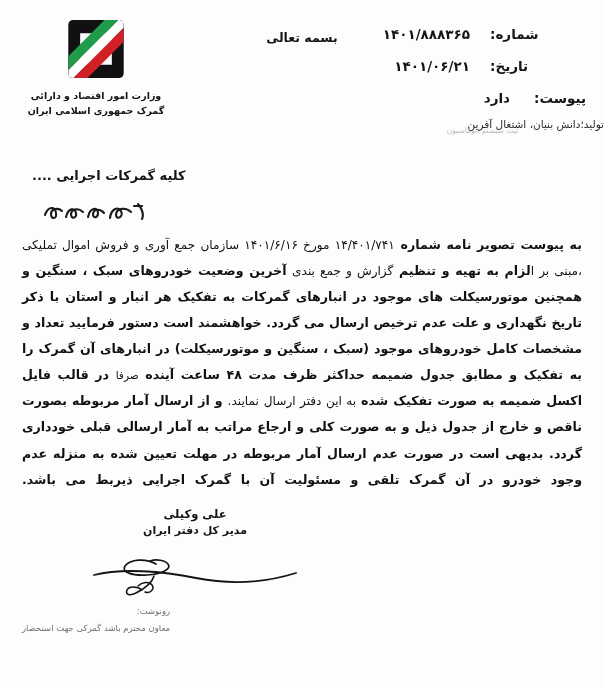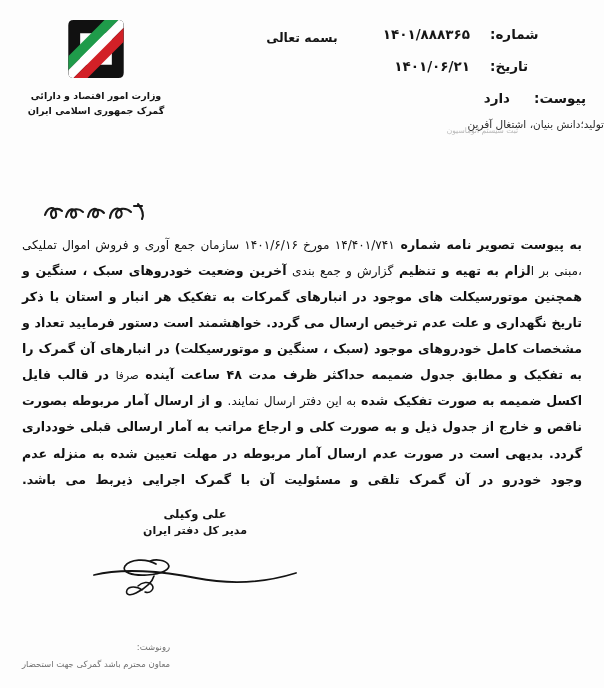--- a/index.html
+++ b/index.html
@@ -190,21 +190,20 @@
   }
 
   
   .cc-block {
     position: absolute;
     top: 606px;
     left: 22px;
     text-align: right;
     direction: rtl;
     color: #6f6f6f;
-    margin-top: 36px;
   }
   .cc-label {
     font-size: 8.5px;
     letter-spacing: 0.3px;
     margin-bottom: 7px;
   }
   .cc-item {
     font-size: 8.5px;
     letter-spacing: 0.3px;
   }
@@ -258,20 +257,21 @@
             <rect x="-40" y="43" width="180" height="14" fill="#ffffff"></rect>
             <rect x="-40" y="57" width="180" height="15" fill="#d22027"></rect>
           </g>
         </g>
       </svg>
       <div class="org-line">وزارت امور اقتصاد و دارائی</div>
       <div class="org-line">گمرک جمهوری اسلامی ایران</div>
     </div>
   </div>
 
+  <div class="addressee">کلیه گمرکات اجرایی ....</div>
 
   <svg class="hand-note" viewBox="0 0 120 28">
     <g fill="none" stroke="#1a1a1a" stroke-width="2.1" stroke-linecap="round" stroke-linejoin="round">
       <path d="M7 17 C10 8, 17 8, 18 15 C19 21, 13 22, 13 16 C13 11, 20 9, 24 13"></path>
       <path d="M28 19 C30 10, 37 9, 38 15 C39 20, 33 22, 33 16 C34 10, 41 10, 45 14"></path>
       <path d="M50 19 C52 9, 60 9, 60 15 C60 20, 55 21, 55 16 C56 10, 63 11, 66 15"></path>
       <path d="M72 20 C73 11, 80 8, 83 13 C86 19, 78 23, 78 16 C79 10, 88 9, 93 14"></path>
       <path d="M96 8 L104 8"></path>
       <path d="M100 6 C104 11, 106 17, 104 21"></path>
     </g>

